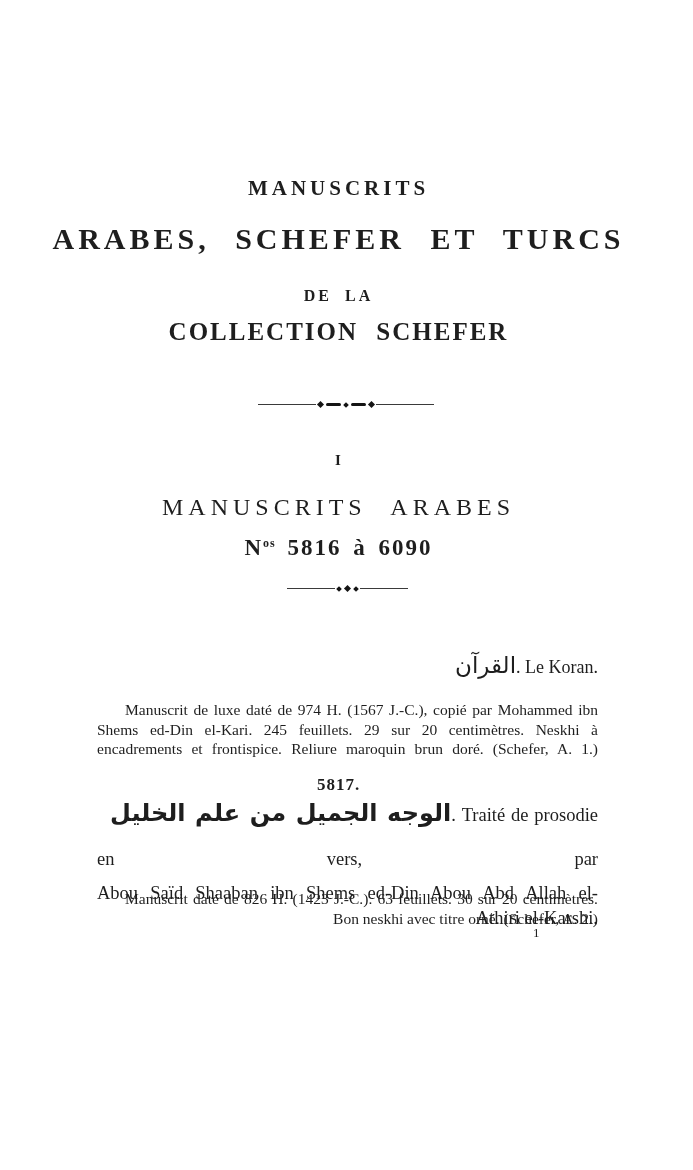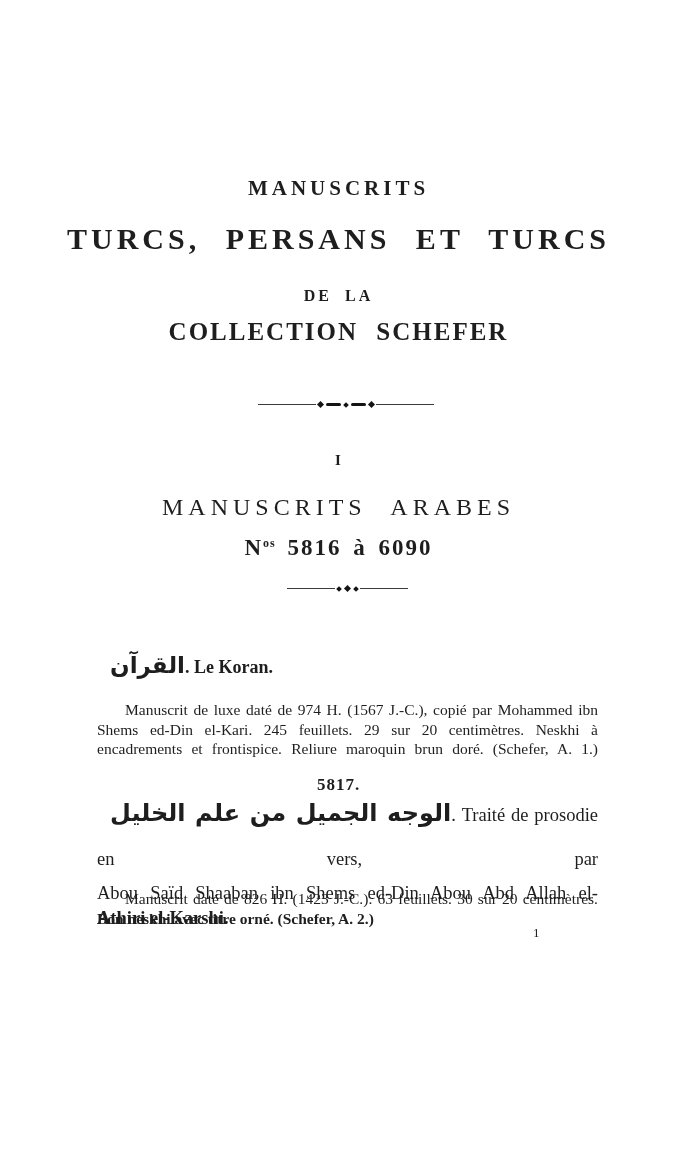--- a/index.html
+++ b/index.html
@@ -36,21 +36,21 @@
   .range{top:535px;font-size:23px;font-weight:bold;letter-spacing:2px;word-spacing:4px;}
   .range sup{font-size:12px;vertical-align:8px;letter-spacing:1px;}
 
   
   .entry-number{font-size:17px;font-weight:bold;letter-spacing:1px;}
   .num-5816{top:635px;}
   .num-5817{top:775px;}
 
   .col{left:97px;width:501px;}
   .jline{text-align:justify;text-align-last:justify;}
-  .lline{text-align:left;font-weight:bold;}
+  .lline{text-align:right;}
 
   .title-5816{top:648px;font-size:18px;line-height:34px;}
   .title-5817{top:791px;font-size:18.5px;}
   .title-5817 .line1{line-height:44px;text-indent:13px;}
   .title-5817 .line2{line-height:25px;}
   .title-5817 .line3{line-height:25px;}
   .indent1{text-indent:13px;}
 
   .arabic{
     font-family:"DejaVu Sans",sans-serif;
@@ -66,21 +66,21 @@
   .desc-5817{top:889px;}
 
   .signature{left:533px;top:925px;font-size:13px;}
 </style>
 </head>
 <body>
 
 <div class="page">
 
   <div class="abs ctr series-title">MANUSCRITS</div>
-  <div class="abs ctr main-title">TURCS,  PERSANS  ET  TURCS</div>
+  <div class="abs ctr main-title">ARABES,  SCHEFER  ET  TURCS</div>
   <div class="abs ctr connector">DE LA</div>
   <div class="abs ctr collection">COLLECTION  SCHEFER</div>
 
   <div class="abs divider divider1">
     <span class="rule" style="width:58px"></span>
     <span class="dia"></span>
     <span class="dash"></span>
     <span class="dia sm"></span>
     <span class="dash"></span>
     <span class="dia"></span>

